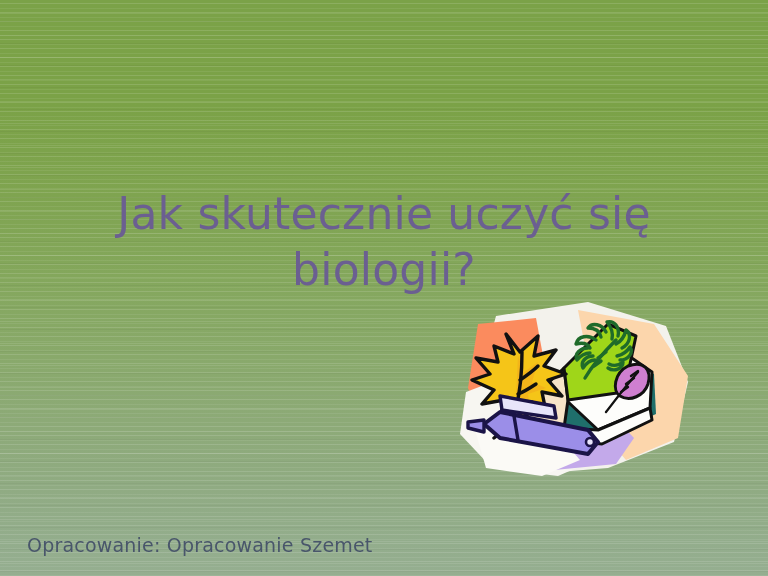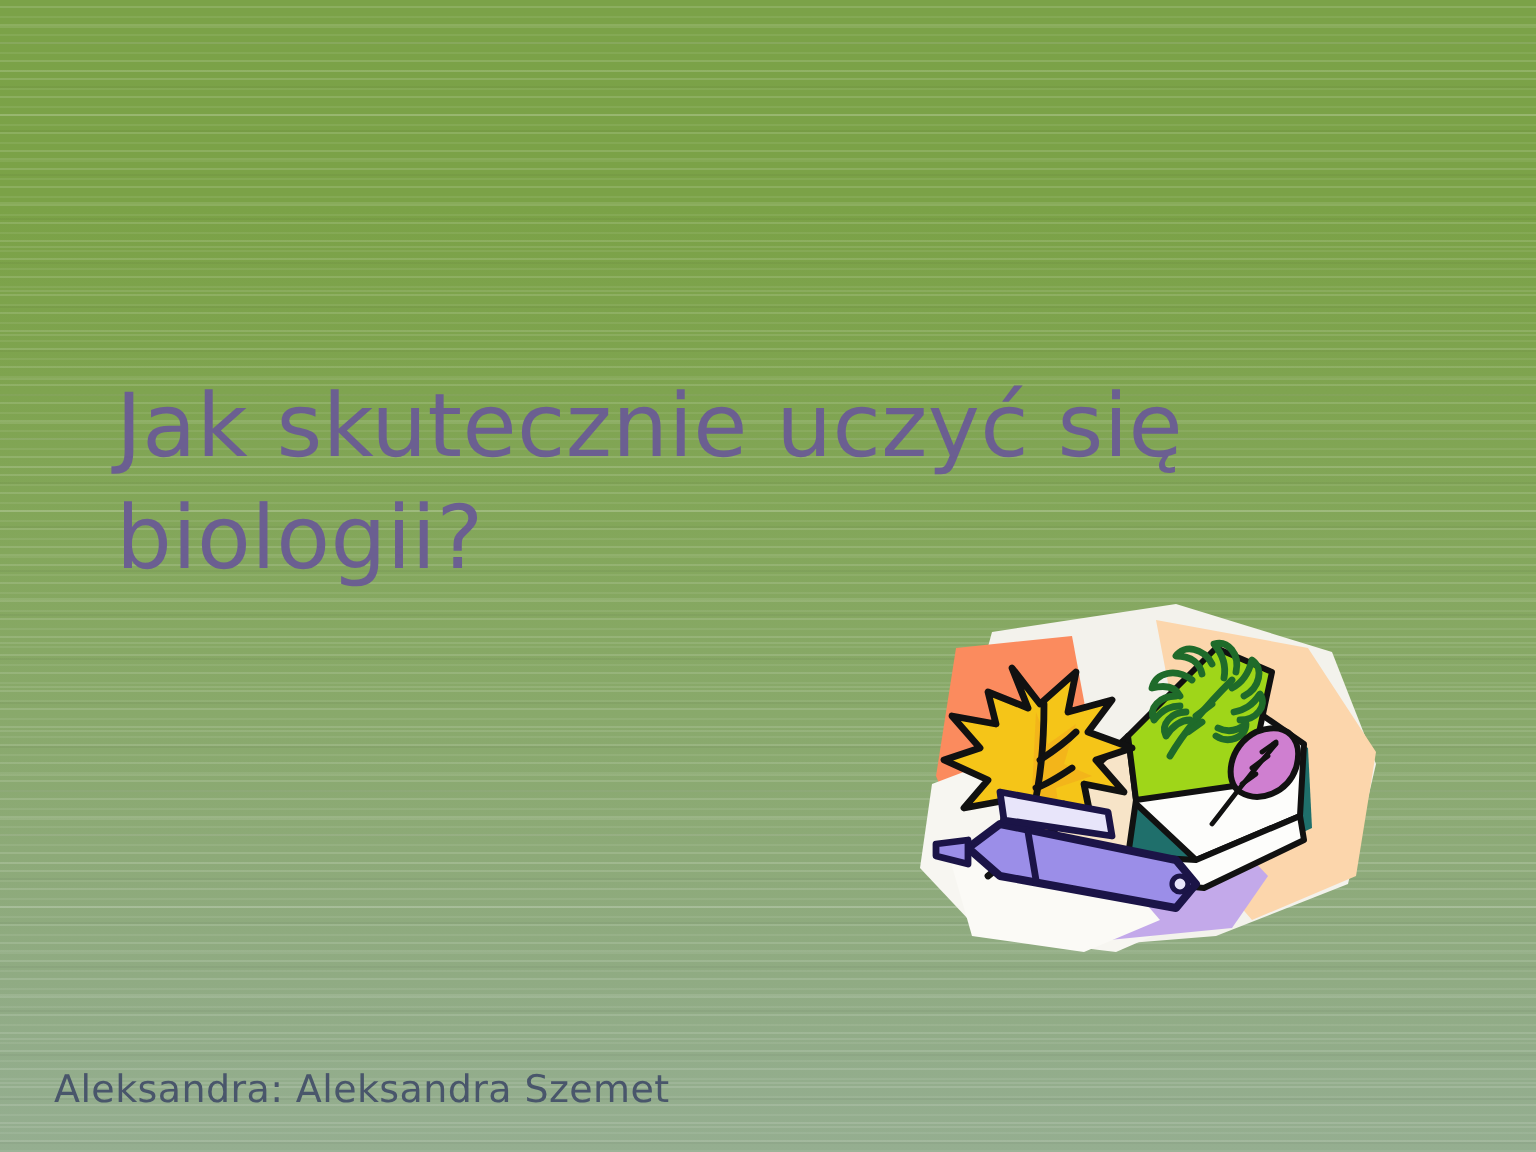--- a/index.html
+++ b/index.html
@@ -60,20 +60,21 @@
       rgba(0,0,0,0.035) 22px
     );
   }
 
   
   #title-block {
     position: absolute;
     left: 58px;
     top: 186px;
     width: 652px;
+    text-align: center;
     color: #6b5f91;
     font-family: "DejaVu Sans", "Liberation Sans", sans-serif;
     font-size: 44px;
     line-height: 56px;
     font-weight: 400;
     letter-spacing: 0.2px;
     white-space: pre-line;
   }
 
   
@@ -181,15 +182,15 @@
         <path d="M62,100 L116,110 L118,122 L64,114 Z" fill="#e8e5fa" stroke="#1b1447" stroke-width="3.4" stroke-linejoin="round"></path>
 
         <path d="M76,120 L80,144" fill="none" stroke="#1b1447" stroke-width="3.4" stroke-linecap="round"></path>
 
         <circle cx="152" cy="146" r="4" fill="#e8e5fa" stroke="#1b1447" stroke-width="2.6"></circle>
       </g>
 
     </svg>
   </div>
 
-  <div id="footer-text">Aleksandra: Aleksandra Szemet</div>
+  <div id="footer-text">Opracowanie: Opracowanie Szemet</div>
 
 </div>
 
 </body></html>

